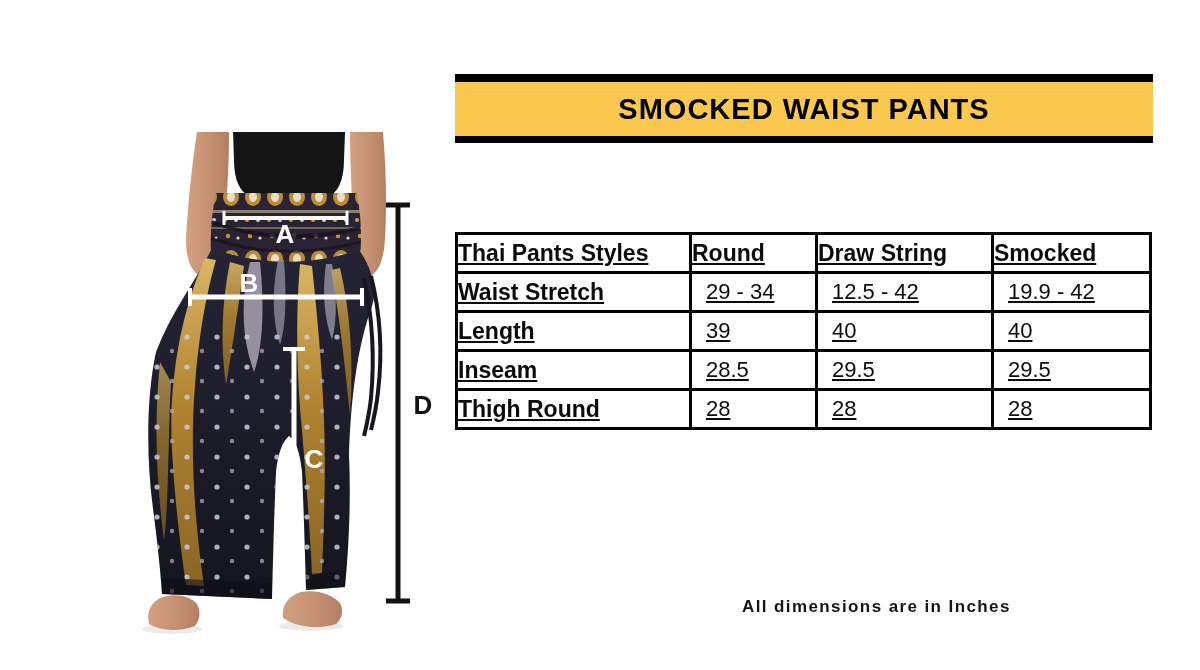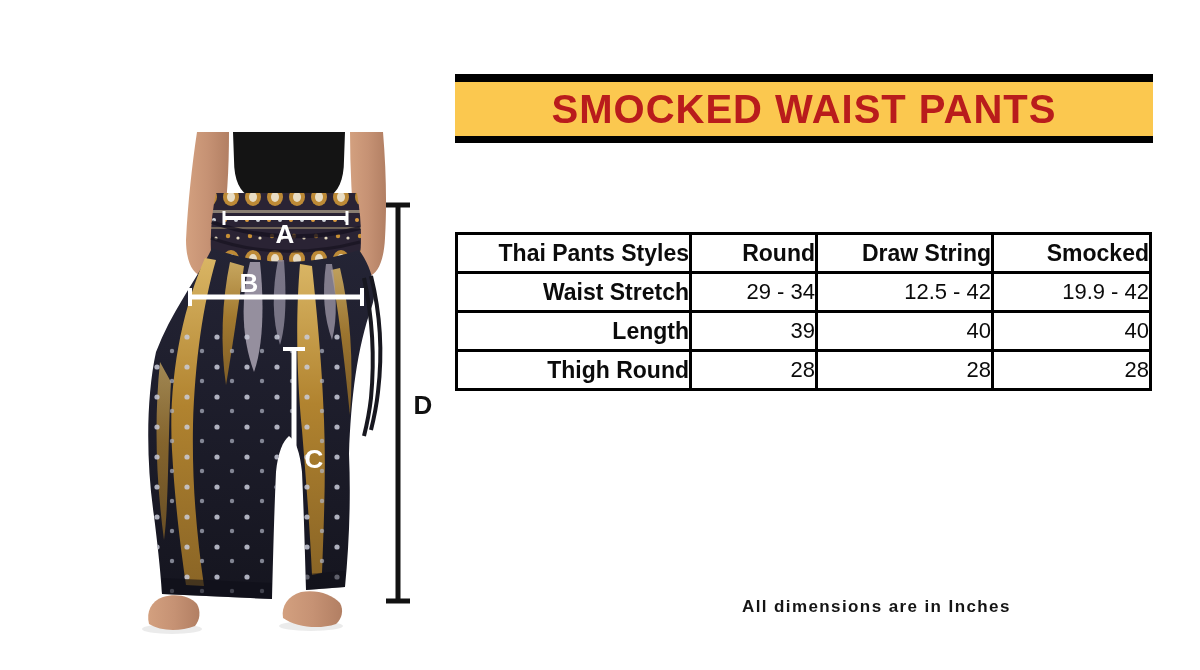--- a/index.html
+++ b/index.html
@@ -8,30 +8,30 @@
   .photo{position:absolute;left:0;top:0;}
   .mlabel{font-family:"Liberation Sans",sans-serif;font-weight:bold;font-size:26px;}
   .mlabel.white{fill:#ffffff;}
   .mlabel.dark{fill:#111111;}
 
   
   .banner{position:absolute;left:455px;top:74px;width:698px;}
   .banner-bar{height:8px;background:#000;}
   .banner-bar.bottom{height:7px;}
   .banner-mid{height:54px;background:#FBC84F;display:flex;align-items:center;justify-content:center;}
-  .banner-mid span{font-size:40px;font-weight:bold;letter-spacing:1px;color:#b91c1c;white-space:nowrap;}
+  .banner-mid span{font-size:29px;font-weight:bold;letter-spacing:1px;color:#000000;white-space:nowrap;}
 
   
   .size-table{position:absolute;left:455px;top:232px;width:694px;border-collapse:collapse;
               table-layout:fixed;background:#fff;border:3px solid #000;}
-  .size-table th,.size-table td{border:3px solid #000;height:36px;text-align:right;
-              vertical-align:middle;padding:0;color:#0b0b0b;}
+  .size-table th,.size-table td{border:3px solid #000;height:36px;text-align:left;
+              vertical-align:middle;padding:0;color:#0b0b0b;text-decoration:underline;}
   .size-table th{font-size:23px;font-weight:bold;}
   .size-table td.lbl{font-size:23px;font-weight:bold;}
-  .size-table td.val{font-size:22px;font-weight:normal;}
+  .size-table td.val{font-size:22px;font-weight:normal;padding-left:14px;}
 
   .footnote{position:absolute;left:697px;top:597px;font-size:17px;font-weight:bold;
             letter-spacing:1.4px;color:#151515;white-space:nowrap;margin-left:45px;}
 </style>
 </head>
 <body>
 
 <div class="page">
 
   <svg class="photo" width="460" height="670" viewBox="0 0 460 670">
@@ -165,20 +165,26 @@
       <td class="val">12.5 - 42</td>
       <td class="val">19.9 - 42</td>
     </tr>
     <tr>
       <td class="lbl">Length</td>
       <td class="val">39</td>
       <td class="val">40</td>
       <td class="val">40</td>
     </tr>
     <tr>
+      <td class="lbl">Inseam</td>
+      <td class="val">28.5</td>
+      <td class="val">29.5</td>
+      <td class="val">29.5</td>
+    </tr>
+    <tr>
       <td class="lbl">Thigh Round</td>
       <td class="val">28</td>
       <td class="val">28</td>
       <td class="val">28</td>
     </tr>
   </tbody>
     </table>
 
   <div class="footnote">All dimensions are in Inches</div>
 

